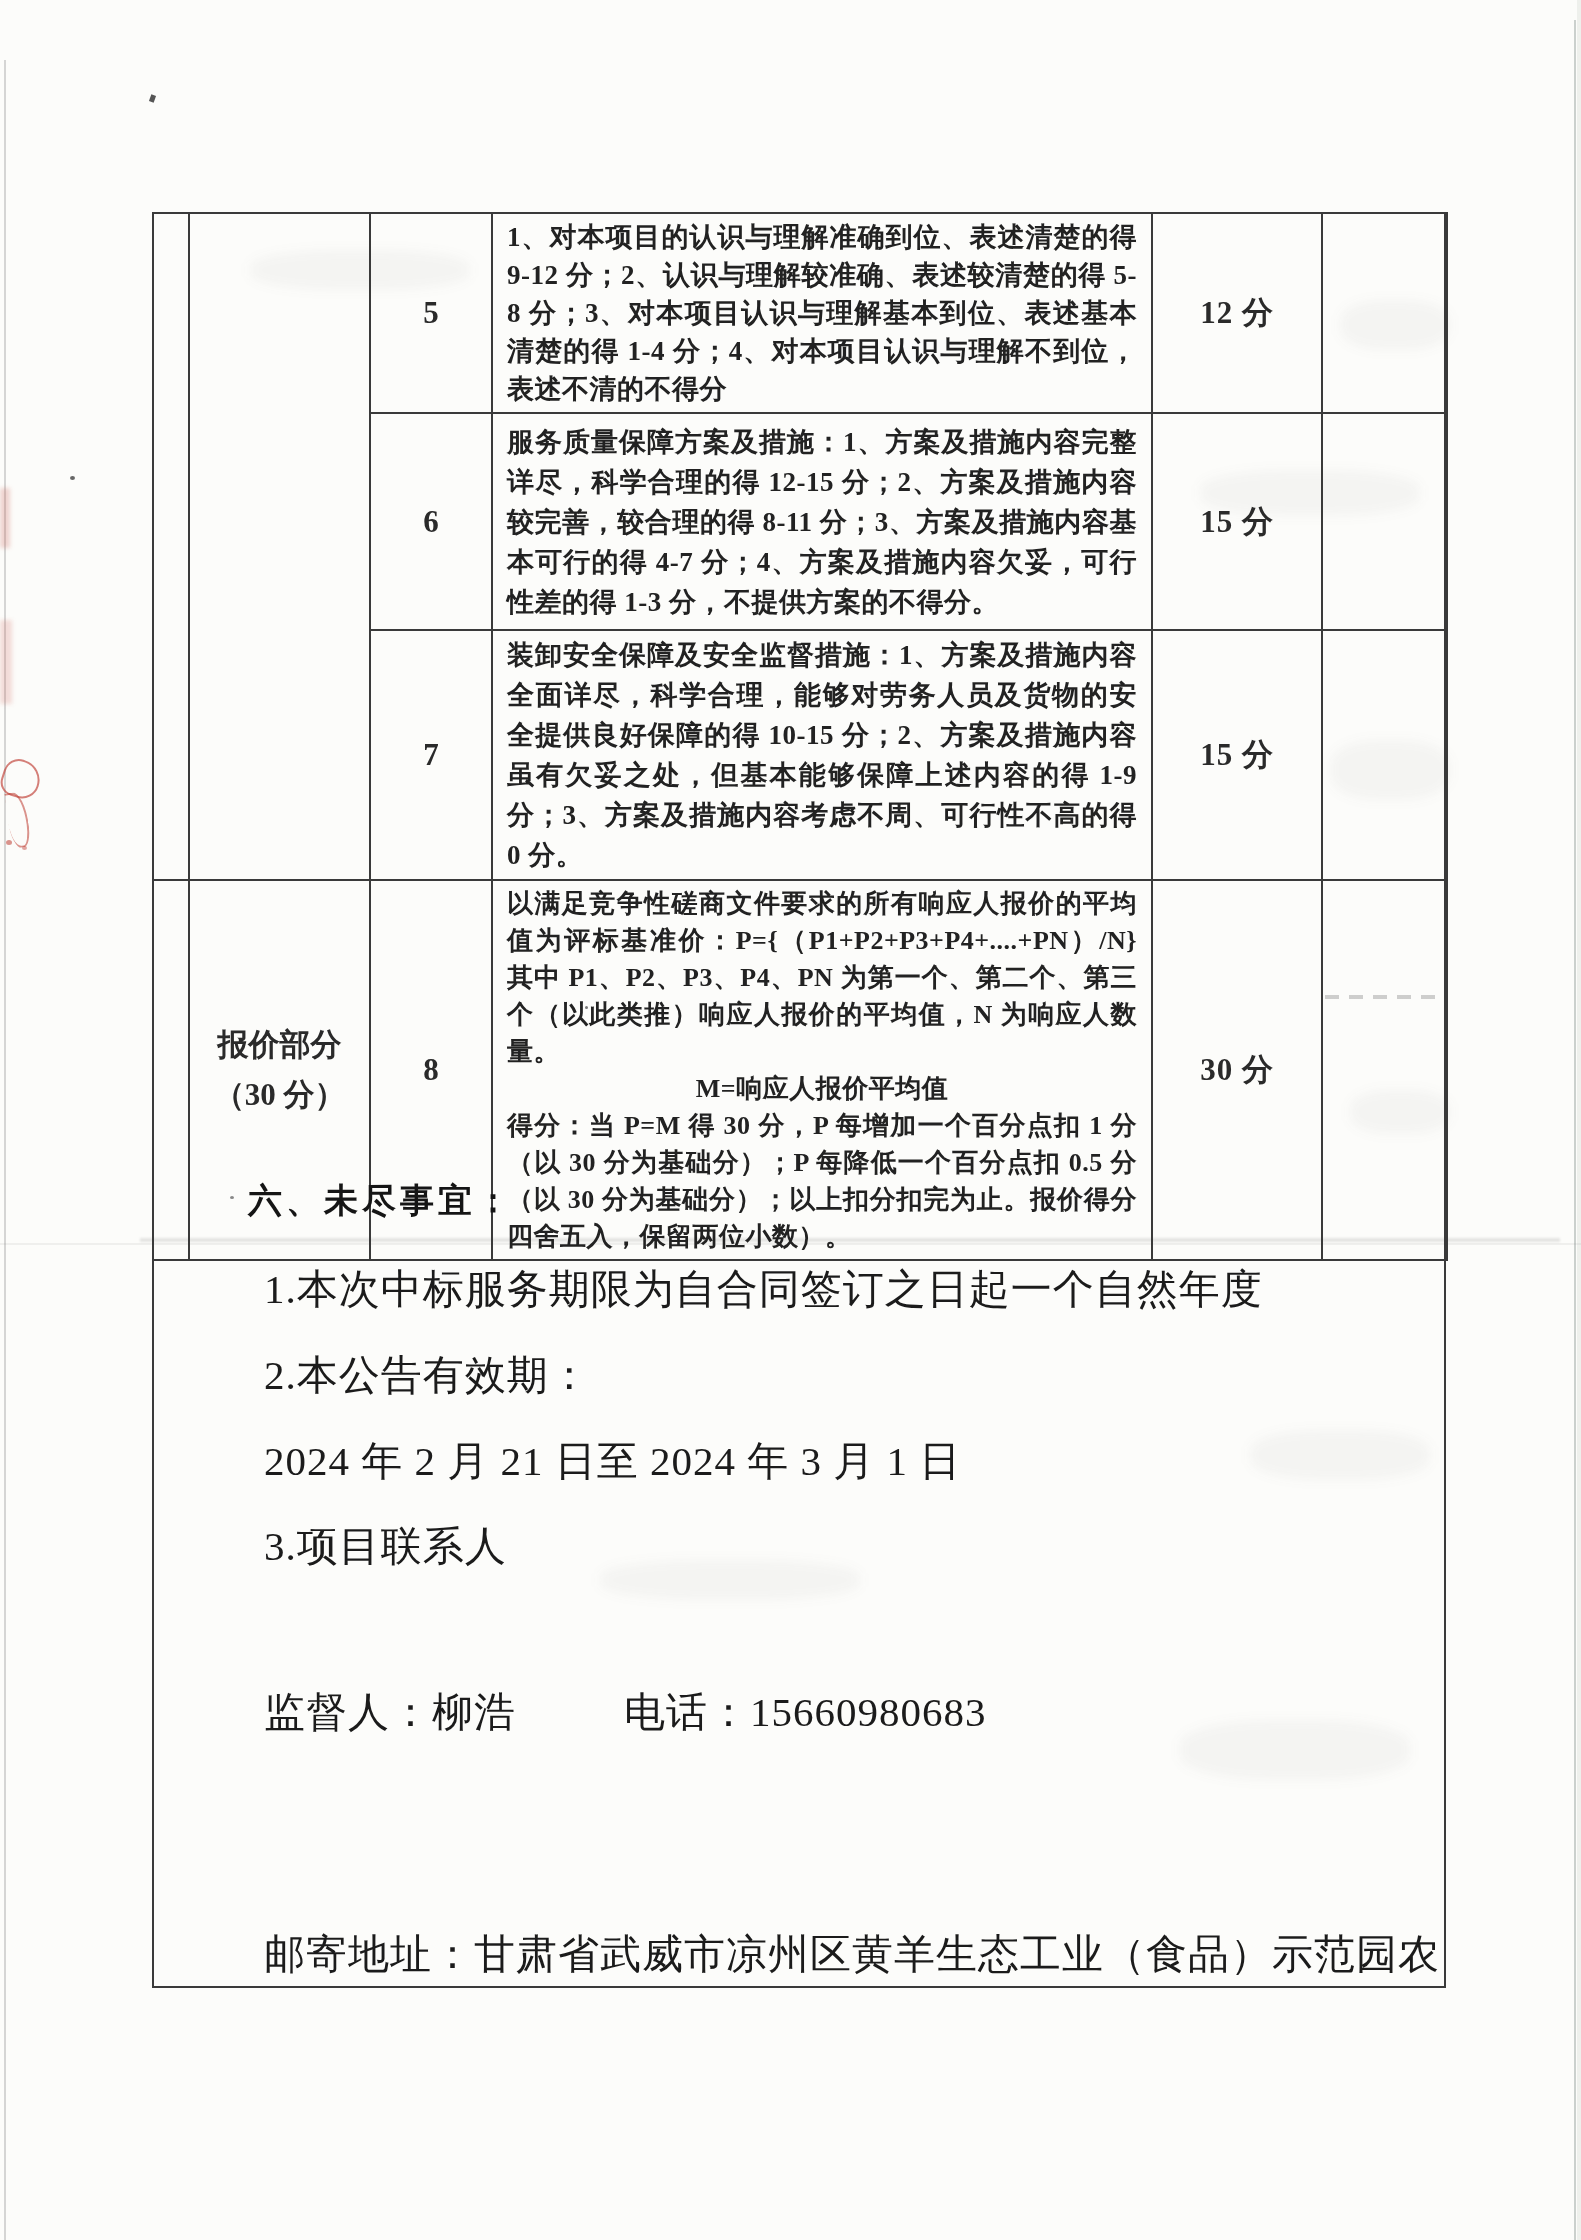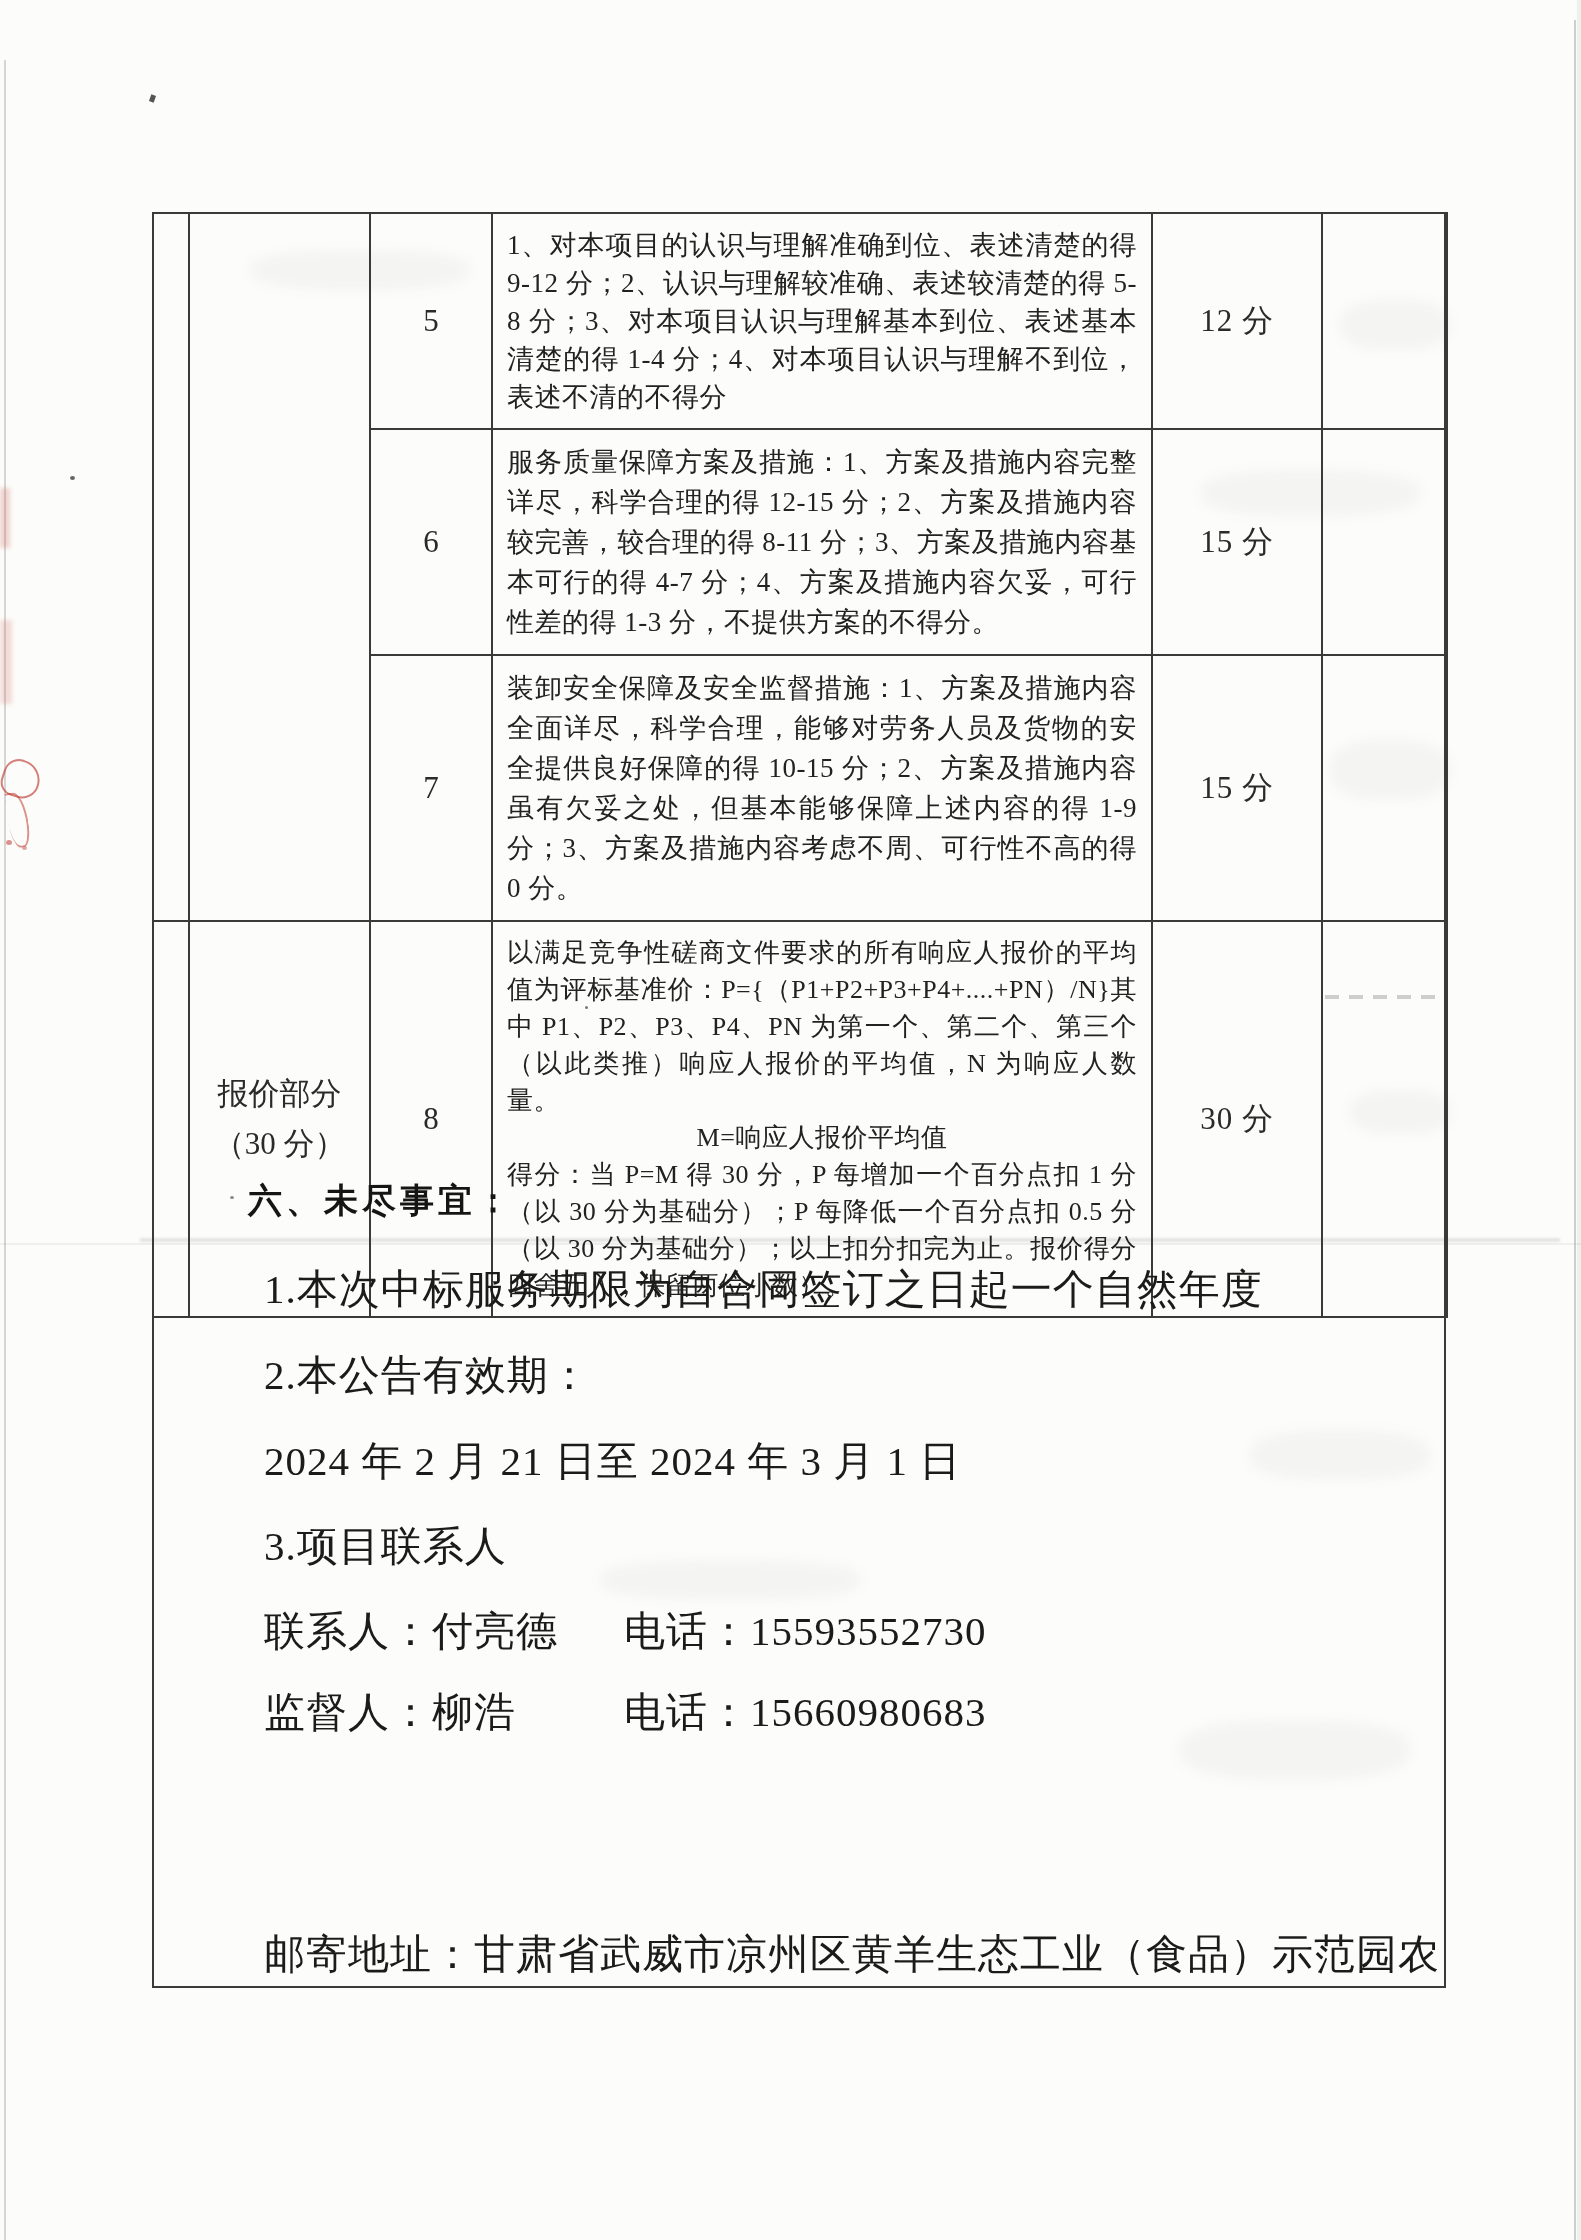--- a/index.html
+++ b/index.html
@@ -14,21 +14,21 @@
     position:absolute;left:152px;top:212px;width:1294px;height:1776px;
     border:2px solid #3a3a3a;box-sizing:border-box;
   }
   
   table.eval{
     position:absolute;left:-2px;top:-2px;width:1294px;height:942px;
     border-collapse:collapse;table-layout:fixed;
   }
   table.eval td{
     border:2px solid #3a3a3a;vertical-align:middle;
-    padding:12px 14px;box-sizing:border-box;overflow:hidden;
+    padding:4px 14px;box-sizing:border-box;overflow:hidden;font-weight:bold;
   }
   td.cell-center{text-align:center;padding:4px 4px;}
   .no-text{font-size:31px;color:#2a2a2a;}
   .score-text{font-size:31px;color:#2a2a2a;letter-spacing:1px;text-align:right;}
   .criteria{
     font-size:27px;line-height:40px;text-align:justify;
     color:#222;letter-spacing:0.5px;
   }
   .criteria-r5{line-height:38px;}
   .criteria-r8{font-size:26px;line-height:37px;}
@@ -191,24 +191,20 @@
     </tbody>
       </table>
   </div>
 
   <div class="txt heading" style="top:1176px;">六、未尽事宜：</div>
   <div class="txt" style="top:1264px;">1.本次中标服务期限为自合同签订之日起一个自然年度</div>
   <div class="txt" style="top:1350px;">2.本公告有效期：</div>
   <div class="txt" style="top:1436px;">2024 年 2 月 21 日至 2024 年 3 月 1 日</div>
   <div class="txt" style="top:1521px;">3.项目联系人</div>
 
-  <div class="txt contact-line" style="top:1606px;">
-    <span>联系人：付亮德</span>
-    <span class="contact-value pos-a">电话：15593552730</span>
-  </div>
   <div class="txt contact-line" style="top:1687px;">
     <span>监督人：柳浩</span>
     <span class="contact-value pos-a">电话：15660980683</span>
   </div>
   <div class="txt contact-line" style="top:1929px;">
     <span>邮寄地址：甘肃省武威市凉州区黄羊生态工业（食品）示范园农</span>
   </div>
 
 </div>
 

